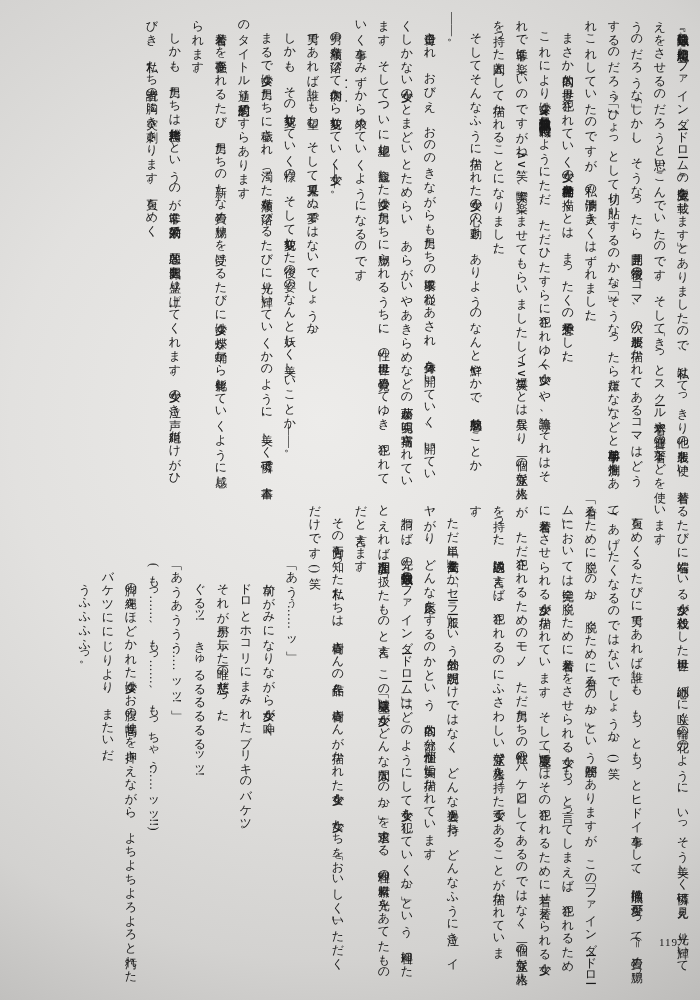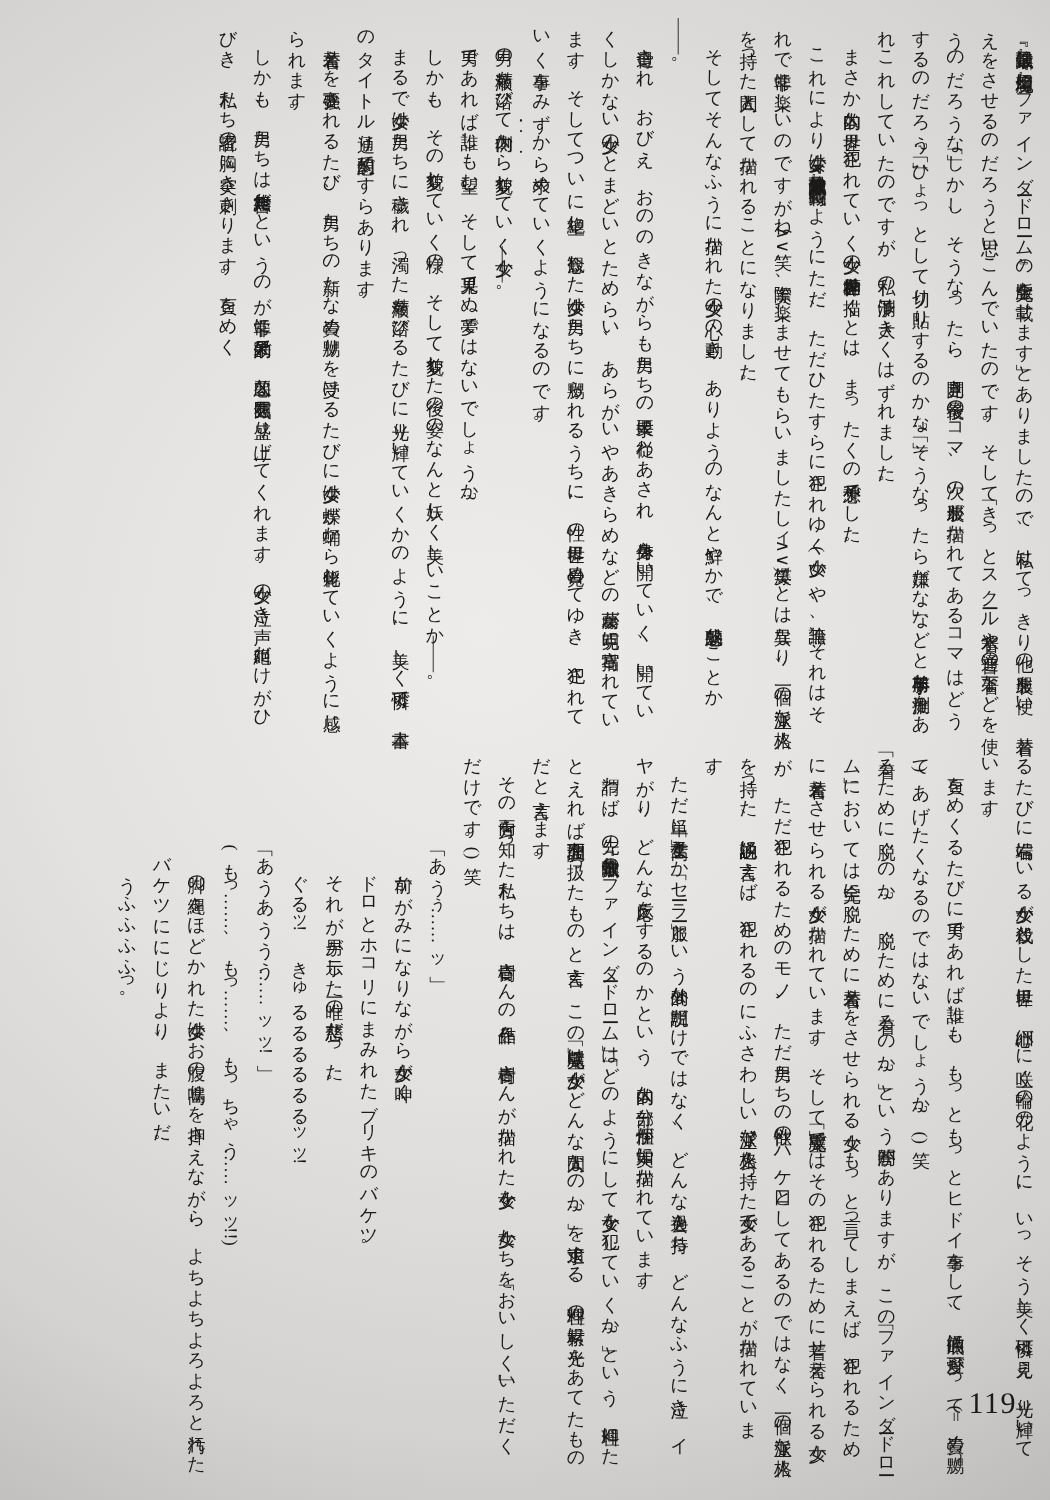--- a/index.html
+++ b/index.html
@@ -21,21 +21,21 @@
   .tblock-top{top:12px;height:474px;}
   .tblock-bottom{top:497px;height:480px;}
   .tblock p{margin:0;padding:0;}
   .excerpt{padding-top:66px;}
   .bouten{
     -webkit-text-emphasis:filled dot #1a1a1a;
     text-emphasis:filled dot #1a1a1a;
   }
   .page-number{
     position:absolute;right:22px;bottom:52px;
-    font-size:20px;letter-spacing:1px;color:#1a1a1a;
+    font-size:11px;letter-spacing:1px;color:#1a1a1a;
     font-family:"Liberation Serif","DejaVu Serif",serif;
     text-align:center;
   }
 </style>
 </head>
 <body>
 
 <div class="page">
 
   <div class="tblock tblock-top">

